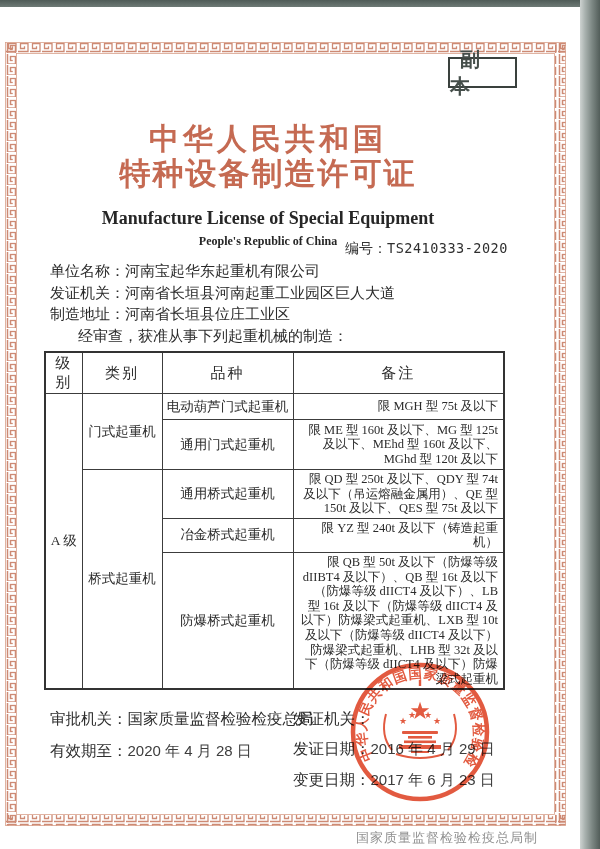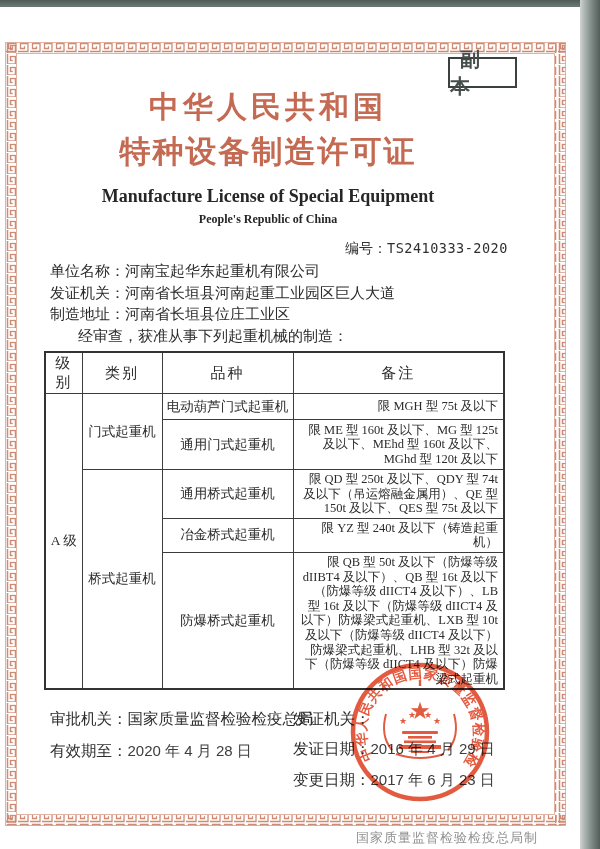--- a/index.html
+++ b/index.html
@@ -16,23 +16,23 @@
   .edge-right{top:0;right:0;width:20px;height:849px;
     background:linear-gradient(to right,#ced3d1 0%,#a9b2af 25%,#7d8884 60%,#525d59 100%);}
   
   .copy-box{left:448px;top:57px;width:69px;height:31px;
     border:2px solid #3a413e;box-sizing:border-box;
     display:flex;align-items:center;
     font-size:20px;font-weight:bold;color:#454e4a;letter-spacing:10px;text-indent:10px;}
   
   .title-block{left:8px;top:90px;width:520px;text-align:center;}
   .t-cn1{font-family:"Liberation Sans","DejaVu Sans",sans-serif;font-weight:bold;
-    font-size:30px;letter-spacing:4px;color:#c56a52;line-height:33px;}
+    font-size:30px;letter-spacing:4px;color:#c56a52;line-height:33px;margin-top:32px;}
   .t-cn2{font-family:"Liberation Sans","DejaVu Sans",sans-serif;font-weight:bold;
-    font-size:31px;letter-spacing:2px;color:#c56a52;line-height:34px;margin-top:12px;}
+    font-size:31px;letter-spacing:2px;color:#c56a52;line-height:34px;margin-top:2px;}
   .t-en{font-weight:bold;font-size:18px;color:#262626;line-height:22px;margin-top:16px;}
   .t-en2{font-weight:bold;font-size:12px;color:#262626;line-height:21px;margin-top:2px;}
   .t-sub{font-size:20px;color:#4c4c4c;letter-spacing:3px;margin-top:9px;}
   
   .license-line{left:345px;top:240px;font-size:14px;color:#333;}
   .license-no{font-family:"DejaVu Sans Mono","Liberation Mono",monospace;
     font-size:13.5px;letter-spacing:0.5px;color:#2f2f2f;}
   
   .info-block{left:50px;top:261px;width:480px;font-size:15px;color:#2b2b2b;}
   .info-line{height:21.5px;line-height:21.5px;white-space:nowrap;}

